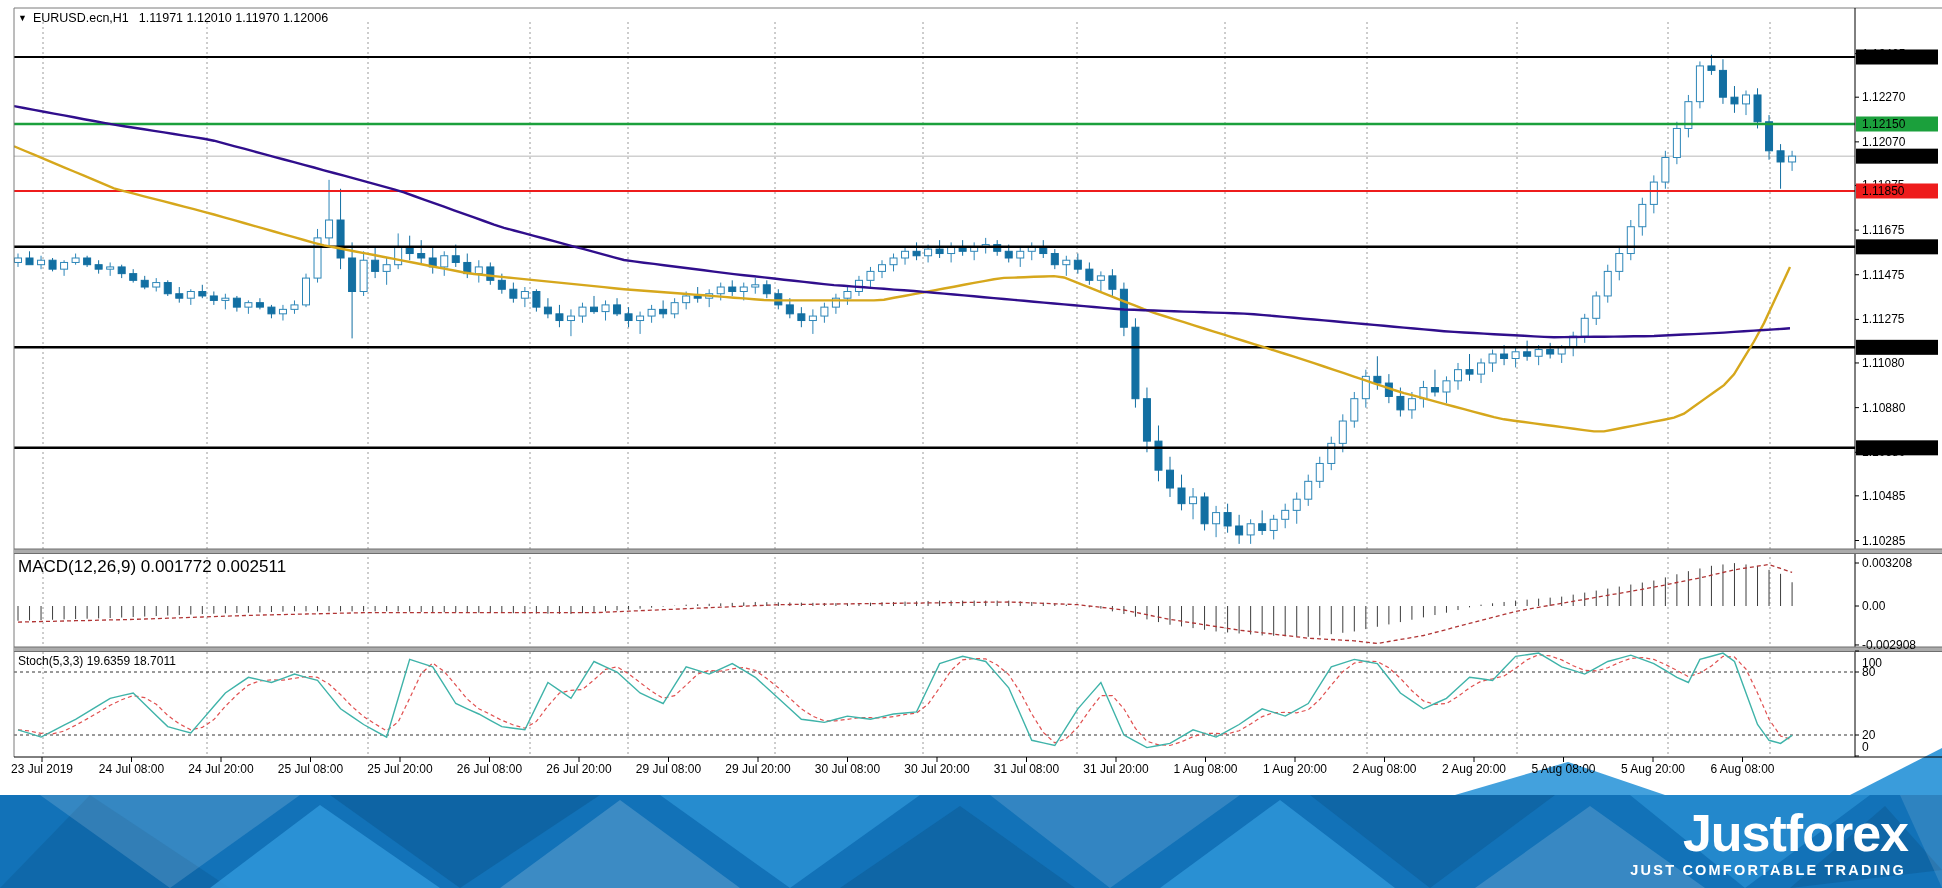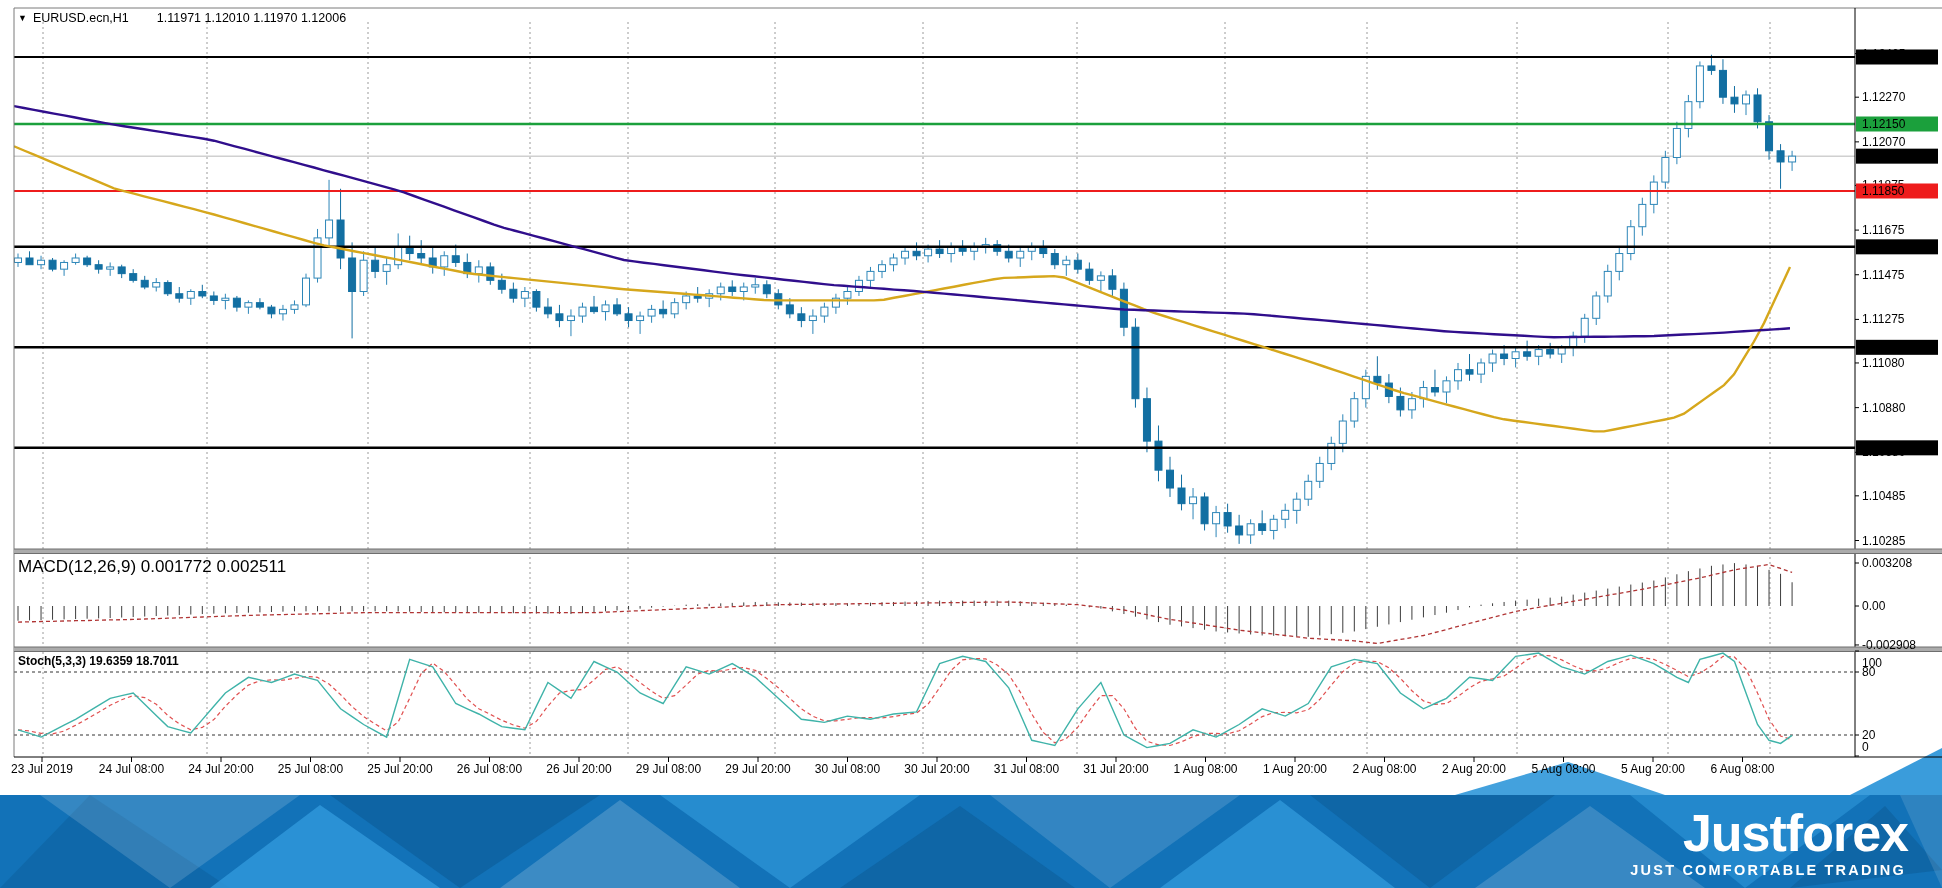--- a/index.html
+++ b/index.html
@@ -3,21 +3,21 @@
 <meta charset="utf-8">
 <style>
   html,body{margin:0;padding:0;background:#fff;}
   .stage{position:relative;width:1942px;height:888px;background:#fff;overflow:hidden;
          font-family:"Liberation Sans",sans-serif;}
   svg text{font-family:"Liberation Sans",sans-serif;font-size:12px;fill:#000;}
   .ovl{position:absolute;font-size:12.5px;color:#000;white-space:pre;z-index:5;}
   #title{left:18px;top:11px;}
   #title .dd{font-size:9px;margin-right:6px;position:relative;top:-1px;cursor:pointer;}
   #macd-label{left:18px;top:557px;font-size:17px;}
-  #stoch-label{left:18px;top:654px;font-size:12px;font-weight:bold;}
+  #stoch-label{left:18px;top:654px;font-size:12px;}
   .logo-txt{font-weight:bold;}
 </style>
 </head>
 <body>
 
 <div class="stage">
   <svg id="chart" width="1942" height="888">
     <g id="render-root">
         <g>
           <rect x="0" y="795" width="1942" height="93" fill="#1272b8"></rect>
@@ -983,16 +983,16 @@
           <line x1="1653" y1="757" x2="1653" y2="762" stroke="#000"></line>
           <text x="1653" y="773" text-anchor="middle">5 Aug 20:00</text>
           <line x1="1742.5" y1="757" x2="1742.5" y2="762" stroke="#000"></line>
           <text x="1742.5" y="773" text-anchor="middle">6 Aug 08:00</text>
         </g>
       </g>
     <text id="logo" class="logo-txt" x="1908" y="851" text-anchor="end" style="font-size:52px;fill:#fff;letter-spacing:-1px;">Justforex</text>
     <text id="tagline" class="logo-txt" x="1906" y="875" text-anchor="end" style="font-size:14.5px;fill:#fff;letter-spacing:2.2px;">JUST COMFORTABLE TRADING</text>
   </svg>
 
-  <div id="title" class="ovl"><span class="dd">▼</span><span>EURUSD.ecn,H1</span><span style="margin-left:28px">1.11971 1.12010 1.11970 1.12006</span></div>
+  <div id="title" class="ovl"><span class="dd">▼</span><span>EURUSD.ecn,H1</span><span style="margin-left:10px">1.11971 1.12010 1.11970 1.12006</span></div>
   <div id="macd-label" class="ovl">MACD(12,26,9) 0.001772 0.002511</div>
   <div id="stoch-label" class="ovl">Stoch(5,3,3) 19.6359 18.7011</div>
 </div>
 
 </body></html>

